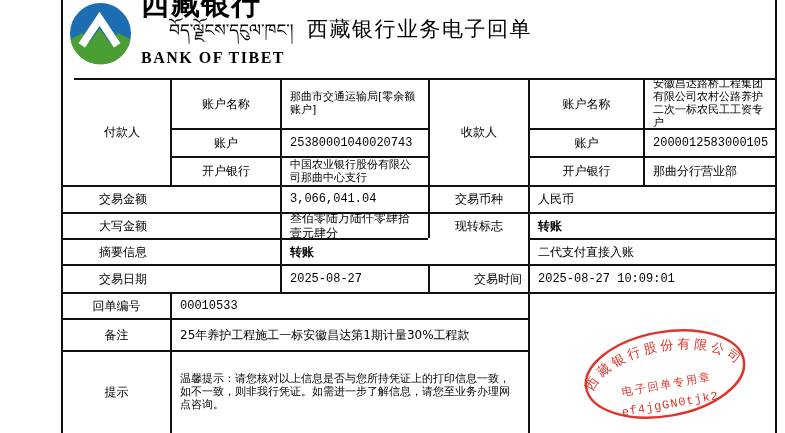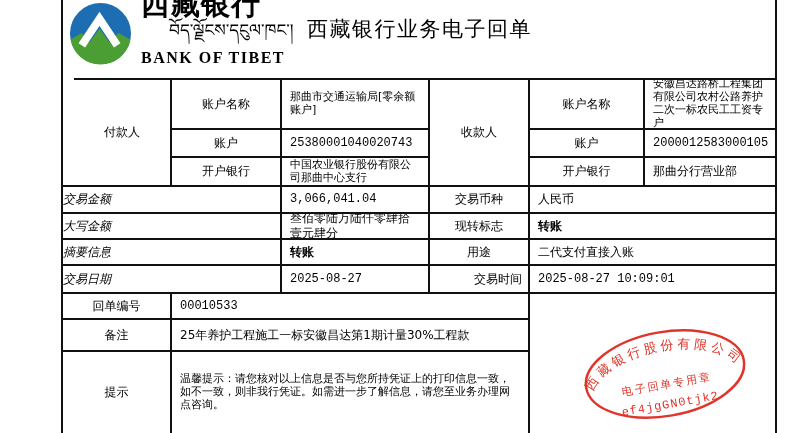--- a/index.html
+++ b/index.html
@@ -26,21 +26,21 @@
   }
   .cell{
     box-sizing:border-box;
     display:flex;align-items:center;
     font-size:12px;line-height:1.25;
     overflow:hidden;
   }
   .bt{border-top:2px solid #111;}
   .bl{border-left:2px solid #111;}
   .lbl{justify-content:center;text-align:center;padding:0 2px;}
-  .lbl-left{justify-content:flex-start;font-style:italic;}
+  .lbl-left{justify-content:flex-start;padding-left:36px;}
   .val{justify-content:flex-start;padding:2px 8px;text-align:left;}
   .small{font-size:11px;line-height:1.18;}
   .mono{font-family:"Liberation Mono","DejaVu Sans Mono",monospace;font-size:12px;}
   .bold{font-weight:bold;}
   
   .header-cell{position:relative;display:block;}
   .logo{position:absolute;left:4px;top:0;width:210px;height:78px;}
   .logo-mark{position:absolute;left:2px;top:2px;}
   .logo-text{position:absolute;left:74px;top:0;width:132px;}
   .logo-cn{position:absolute;left:0;top:-14px;font-size:29px;font-weight:bold;letter-spacing:1px;white-space:nowrap;}
@@ -96,21 +96,20 @@
       <div class="cell lbl bt bl" style="grid-column:4;grid-row:5;">交易币种</div>
       <div class="cell val bt bl" style="grid-column:5/7;grid-row:5;">人民币</div>
 
       <div class="cell lbl-left bt" style="grid-column:1/3;grid-row:6;">大写金额</div>
       <div class="cell val bt bl" style="grid-column:3;grid-row:6;">叁佰零陆万陆仟零肆拾壹元肆分</div>
       <div class="cell lbl bt bl" style="grid-column:4;grid-row:6;">现转标志</div>
       <div class="cell val bold bt bl" style="grid-column:5/7;grid-row:6;">转账</div>
 
       <div class="cell lbl-left bt" style="grid-column:1/3;grid-row:7;">摘要信息</div>
       <div class="cell val bold bt bl" style="grid-column:3;grid-row:7;">转账</div>
-      <div class="cell lbl bt bl" style="grid-column:4;grid-row:7;">用途</div>
       <div class="cell val bt bl" style="grid-column:5/7;grid-row:7;">二代支付直接入账</div>
 
       <div class="cell lbl-left bt" style="grid-column:1/3;grid-row:8;">交易日期</div>
       <div class="cell val mono bt bl" style="grid-column:3;grid-row:8;">2025-08-27</div>
       <div class="cell lbl bt bl" style="grid-column:4;grid-row:8;padding-left:40px;">交易时间</div>
       <div class="cell val mono bt bl" style="grid-column:5/7;grid-row:8;">2025-08-27 10:09:01</div>
 
       <div class="cell lbl bt" style="grid-column:1;grid-row:9;">回单编号</div>
       <div class="cell val mono bt bl" style="grid-column:2/5;grid-row:9;">00010533</div>
 

